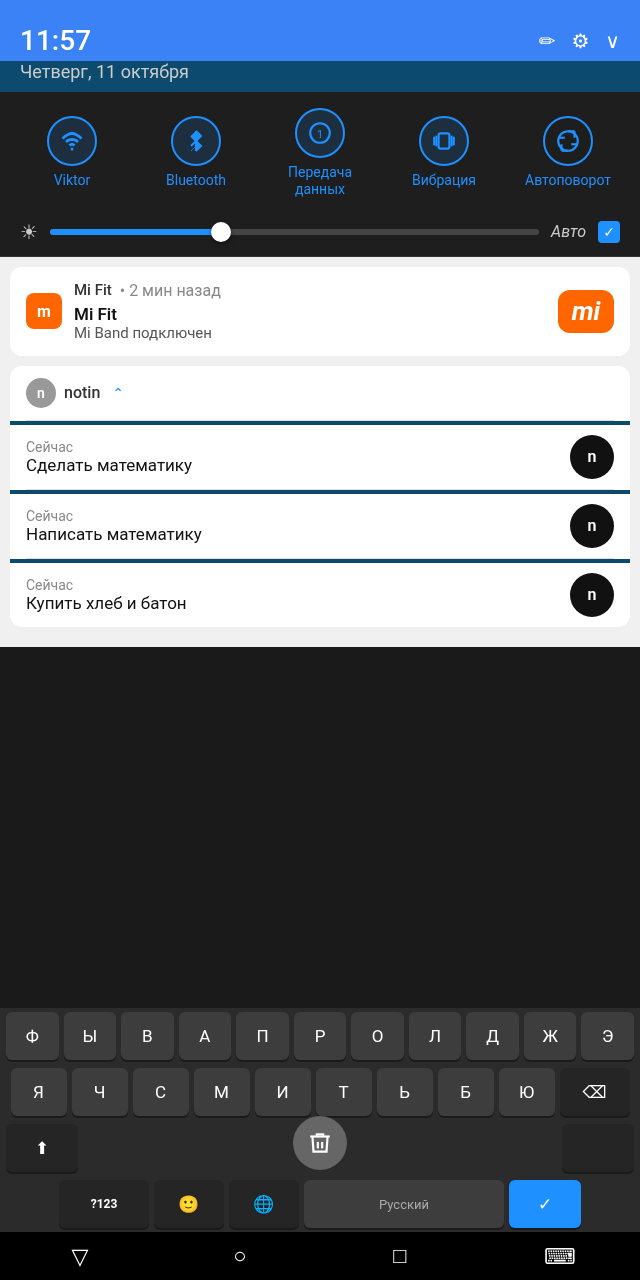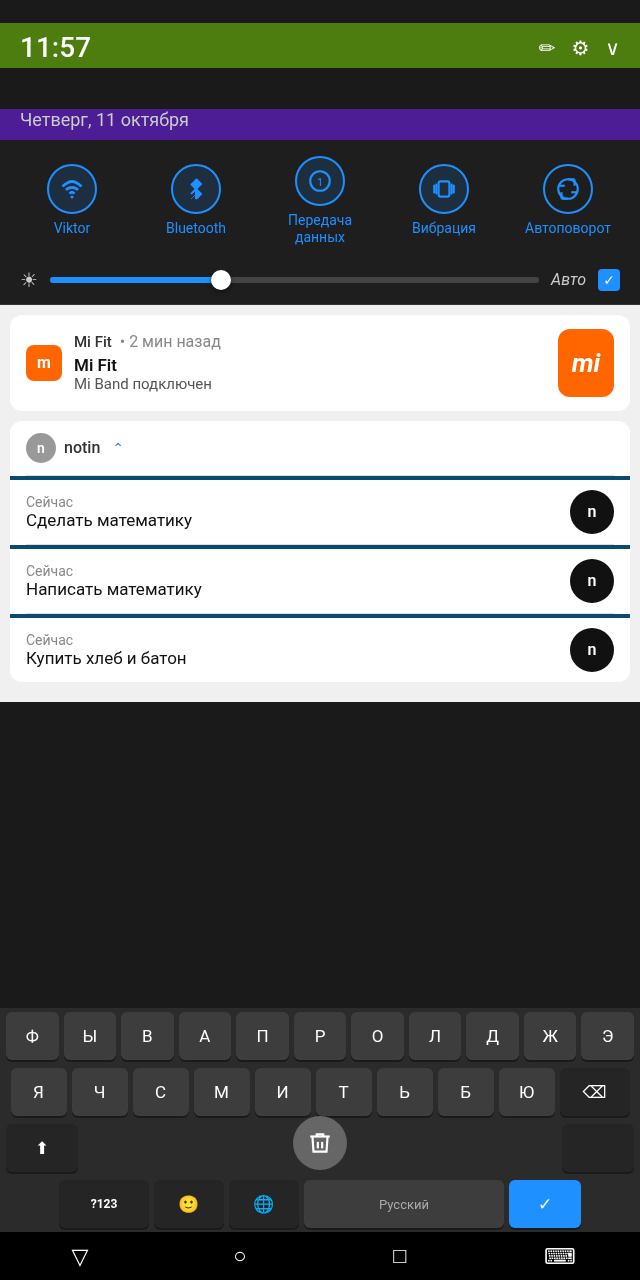--- a/index.html
+++ b/index.html
@@ -8,47 +8,45 @@
       width: 640px;
       height: 1280px;
       background: #1a1a1a;
       font-family: 'Roboto', Arial, sans-serif;
       overflow: hidden;
       position: relative;
     }
 
     
     .status-bar {
-      background: #4d7c0f;
-      padding: 8px 20px 4px;
+      background: #3b82f6;
+      padding: 24px 20px 4px;
       display: flex;
       align-items: center;
       justify-content: space-between;
-      margin-top: 23px;
     }
     .status-time {
       color: #fff;
       font-size: 28px;
       font-weight: 500;
     }
     .status-icons {
       display: flex;
       align-items: center;
       gap: 16px;
     }
     .status-icon {
       color: #fff;
       font-size: 20px;
     }
 
     
     .date-bar {
-      background: #4c1d95;
+      background: #0c4a6e;
       padding: 0 20px 10px;
-      margin-top: 41px;
     }
     .date-text {
       color: #ccc;
       font-size: 18px;
     }
 
     
     .quick-settings {
       background: #1e1e1e;
       padding: 16px 10px;
@@ -183,21 +181,21 @@
       font-size: 17px;
       font-weight: 600;
       color: #111;
     }
     .notification-body {
       font-size: 15px;
       color: #555;
     }
     .notification-large-icon {
       width: 56px;
-      height: 68px;
+      height: 43px;
       background: #ff6600;
       border-radius: 12px;
       display: flex;
       align-items: center;
       justify-content: center;
       flex-shrink: 0;
     }
 
     
     .notification-group {

